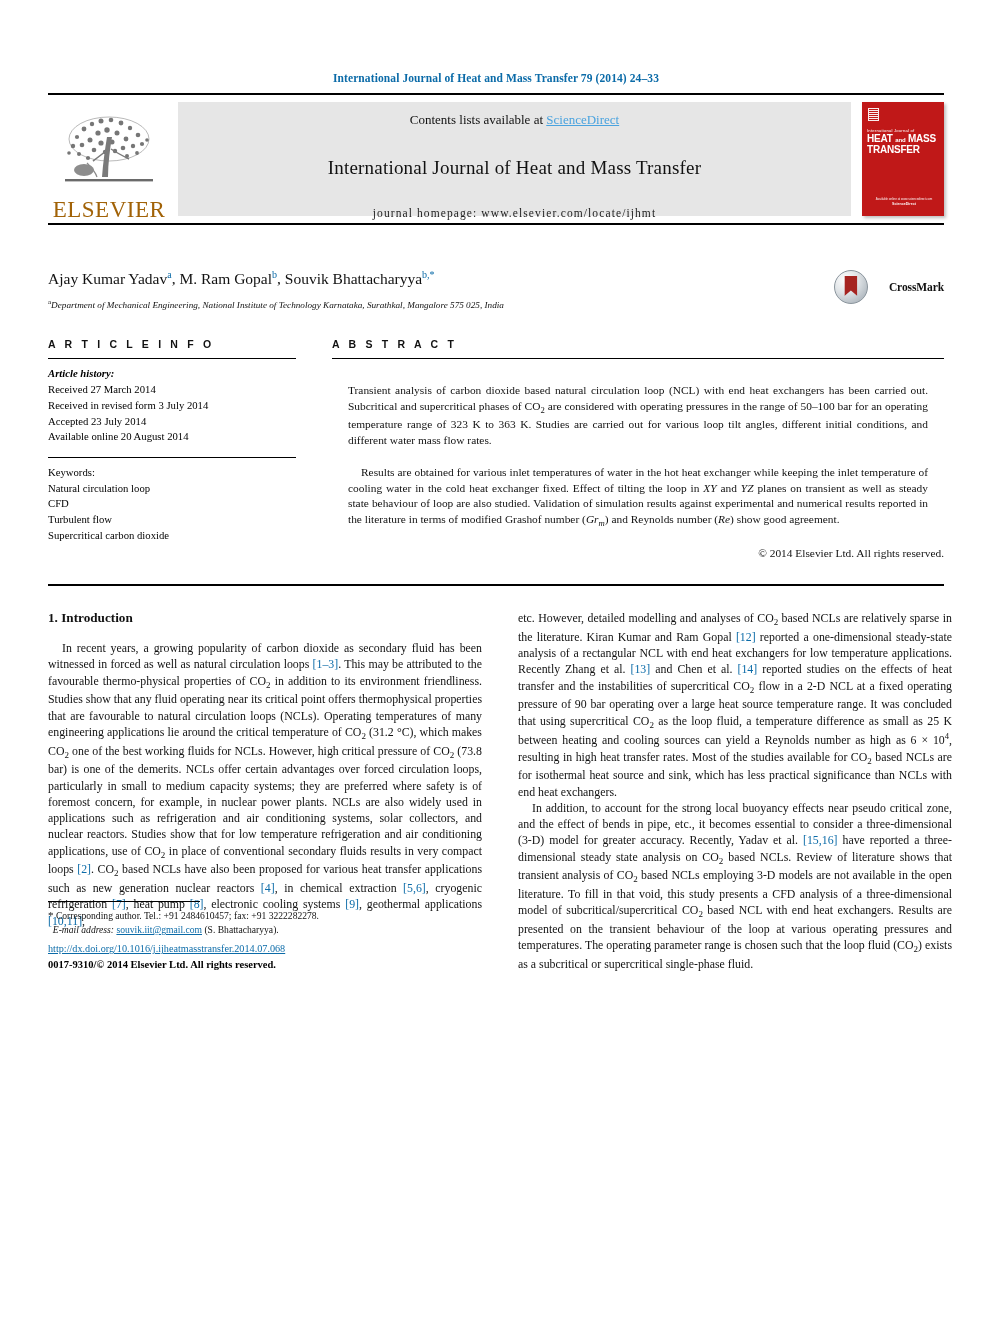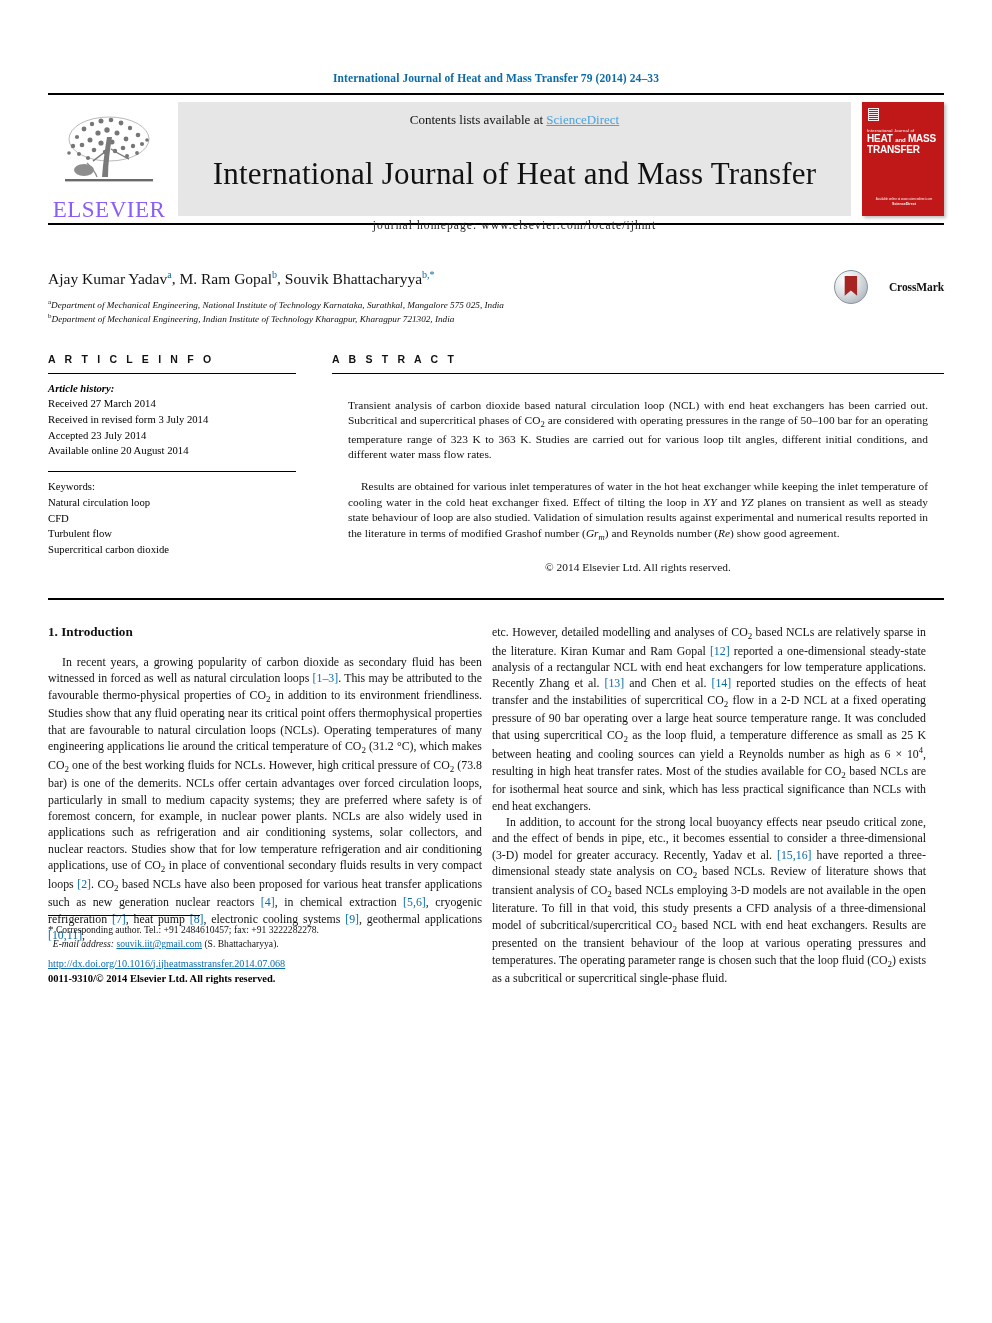--- a/index.html
+++ b/index.html
@@ -47,21 +47,21 @@
     display: flex;
     flex-direction: column;
     align-items: center;
     justify-content: flex-end;
     padding-bottom: 2px;
     box-sizing: border-box;
   }
   .tree-svg { display:block; }
   .elsevier-word {
     font-family: "Liberation Serif", serif;
-    color: #8b5cf6;
+    color: #a16207;
     font-size: 23px;
     letter-spacing: .5px;
     line-height: 1;
     margin-top: 1px;
   }
   .journal-band {
     flex: 1 1 auto;
     background: #e6e6e6;
     margin: 7px 7px 7px 8px;
     display: flex;
@@ -73,21 +73,21 @@
     gap: 30px;
   }
   .contents-line {
     font-size: 13px;
     color: #111;
   }
   .contents-line .sd {
     color: #4aa3df;
   }
   .journal-title {
-    font-size: 31px;
+    font-size: 19px;
     letter-spacing: .2px;
     color: #111;
     line-height: 1;
   }
   .homepage-line {
     font-size: 11.5px;
     letter-spacing: 1.1px;
     color: #222;
   }
   .cover {
@@ -240,32 +240,32 @@
 
   .abstract-body {
     padding-top: 8px;
     font-size: 11.4px;
     line-height: 1.38;
     text-align: justify;
     color: #111;
   }
   .abstract-body p { margin: 16px; }
   .abstract-body p + p { text-indent: 13px; }
-  .copyright { text-align: center; margin-top: 3px; }
+  .copyright { text-align: right; margin-top: 3px; }
   sub { font-size: 76%; vertical-align: sub; }
   sup.num { font-size: 72%; vertical-align: super; }
   .it { font-style: italic; }
 
   .big-rule { border-top: 2.2px solid #000; margin-top: 22px; }
 
   
   .body-cols {
     margin-top: 24px;
     display: flex;
-    gap: 10px;
+    gap: 36px;
   }
   .bcol { width: 434px; flex: 0 0 434px; position: relative; }
   h2.sec-title {
     font-family: "Liberation Serif", serif;
     font-size: 13.2px;
     font-weight: bold;
     margin: 0 0 14px 0;
     color: #111;
   }
   .para {
@@ -385,21 +385,20 @@
       <div class="cm-badge"></div>
       <div class="cm-text">CrossMark</div>
     </div>
 
     <div class="authors">
       <span>Ajay Kumar Yadav</span><sup>a</sup>, <span>M. Ram Gopal</span><sup>b</sup>, <span>Souvik Bhattacharyya</span><sup>b,*</sup>
     </div>
 
     <div class="affils">
       <div><sup>a</sup><span>Department of Mechanical Engineering, National Institute of Technology Karnataka, Surathkal, Mangalore 575 025, India</span></div>
-      <div><sup>b</sup><span>Department of Mechanical Engineering, Indian Institute of Technology Kharagpur, Kharagpur 721302, India</span></div>
     </div>
   </div>
 
   <div class="info-abs">
 
     <div class="col-info">
       <div class="sec-head">A R T I C L E    I N F O</div>
       <div class="hr-thin"></div>
       <div class="info-group">
         <div class="lbl">Article history:</div>
@@ -440,21 +439,21 @@
 
       <div class="footnote">
         <div class="fn-rule"></div>
         <div class="fn-line">
           <span class="star">*</span><span> Corresponding author. Tel.: +91 2484610457; fax: +91 3222282278.</span><br>
           &nbsp;&nbsp;<span class="fn-em">E-mail address:</span>
           <a class="fn-link" href="#">souvik.iit@gmail.com</a><span> (S. Bhattacharyya).</span>
         </div>
         <div class="doi-block">
           <a class="doi-link" href="#">http://dx.doi.org/10.1016/j.ijheatmasstransfer.2014.07.068</a>
-          <div class="issn"><span>0011-9310/</span><span>© </span><span>2014 Elsevier Ltd. All rights reserved.</span></div>
+          <div class="issn"><span>0017-9310/</span><span>© </span><span>2014 Elsevier Ltd. All rights reserved.</span></div>
         </div>
       </div>
     </div>
 
     <div class="bcol">
       <p class="para" style="text-indent:0"><span>etc. However, detailed modelling and analyses of CO</span><sub>2</sub><span> based NCLs are relatively sparse in the literature. Kiran Kumar and Ram Gopal </span><span class="ref">[12]</span><span> reported a one-dimensional steady-state analysis of a rectangular NCL with end heat exchangers for low temperature applications. Recently Zhang et al. </span><span class="ref">[13]</span><span> and Chen et al. </span><span class="ref">[14]</span><span> reported studies on the effects of heat transfer and the instabilities of supercritical CO</span><sub>2</sub><span> flow in a 2-D NCL at a fixed operating pressure of 90 bar operating over a large heat source temperature range. It was concluded that using supercritical CO</span><sub>2</sub><span> as the loop fluid, a temperature difference as small as 25 K between heating and cooling sources can yield a Reynolds number as high as 6 × 10</span><sup class="num">4</sup><span>, resulting in high heat transfer rates. Most of the studies available for CO</span><sub>2</sub><span> based NCLs are for isothermal heat source and sink, which has less practical significance than NCLs with end heat exchangers.</span></p>
 
       <p class="para"><span>In addition, to account for the strong local buoyancy effects near pseudo critical zone, and the effect of bends in pipe, etc., it becomes essential to consider a three-dimensional (3-D) model for greater accuracy. Recently, Yadav et al. </span><span class="ref">[15,16]</span><span> have reported a three-dimensional steady state analysis on CO</span><sub>2</sub><span> based NCLs. Review of literature shows that transient analysis of CO</span><sub>2</sub><span> based NCLs employing 3-D models are not available in the open literature. To fill in that void, this study presents a CFD analysis of a three-dimensional model of subcritical/supercritical CO</span><sub>2</sub><span> based NCL with end heat exchangers. Results are presented on the transient behaviour of the loop at various operating pressures and temperatures. The operating parameter range is chosen such that the loop fluid (CO</span><sub>2</sub><span>) exists as a subcritical or supercritical single-phase fluid.</span></p>
     </div>
   </div>

